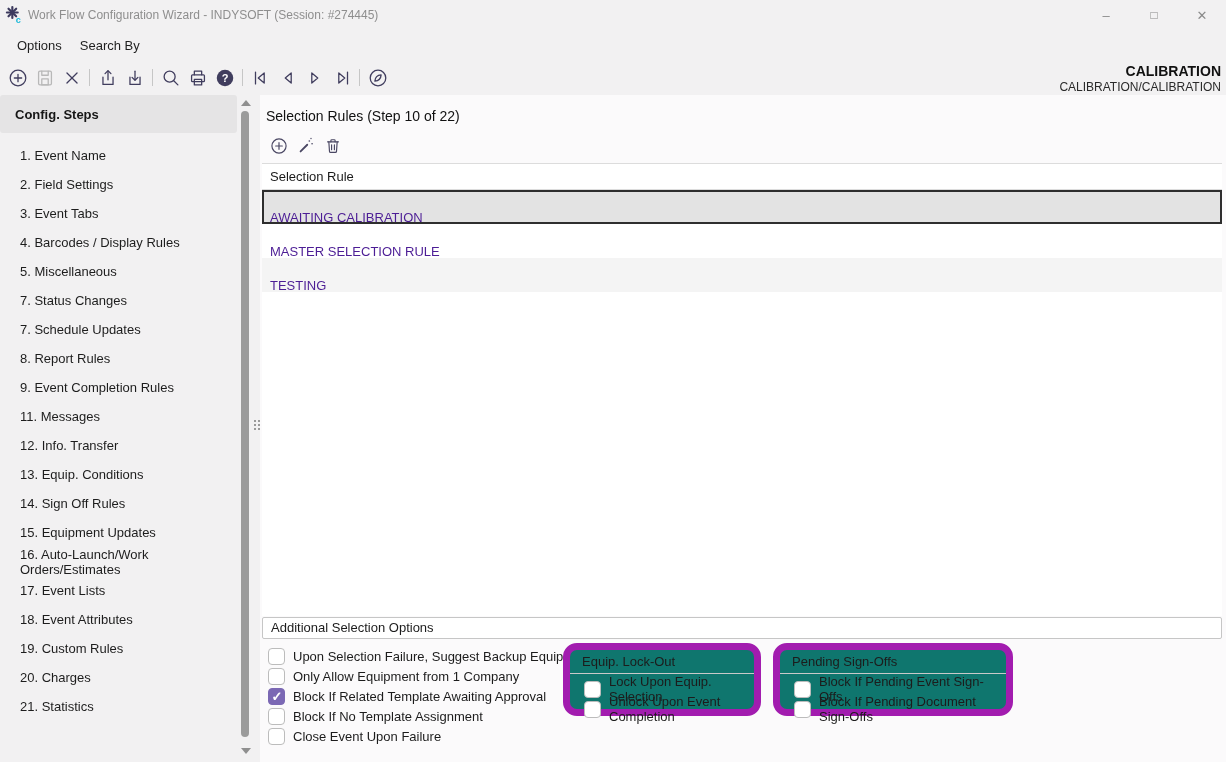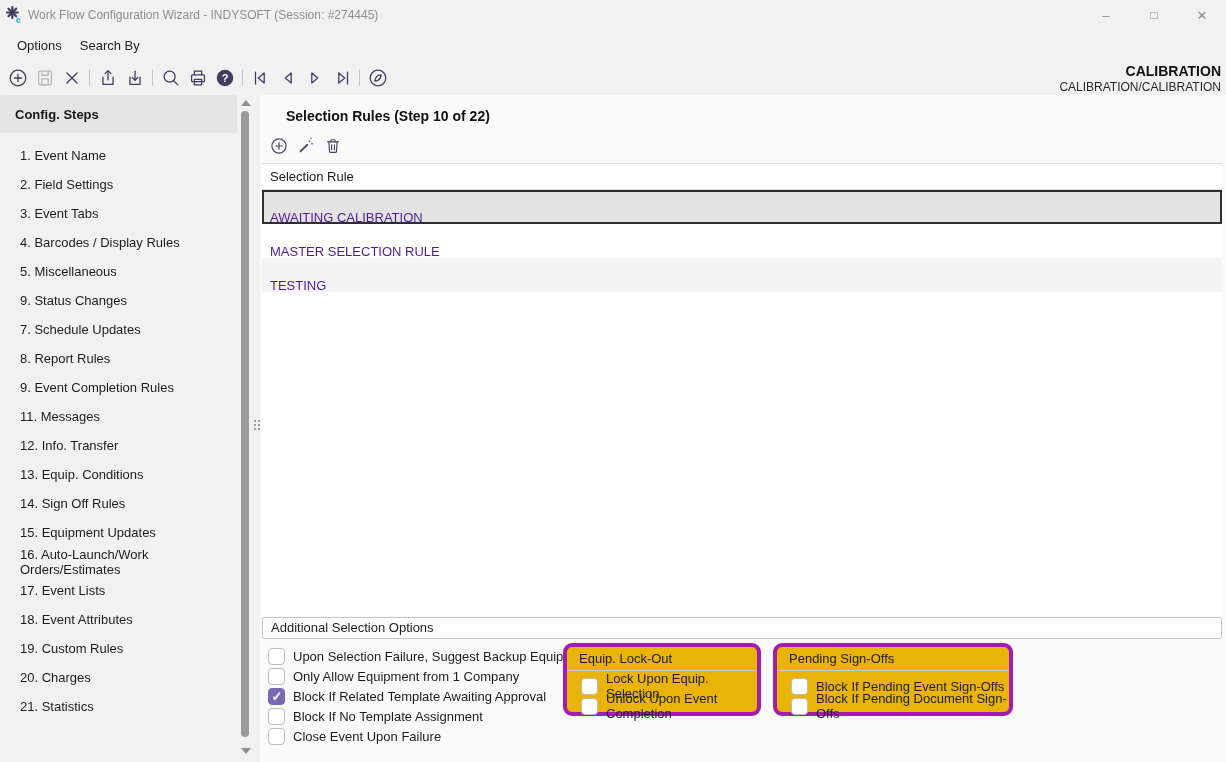--- a/index.html
+++ b/index.html
@@ -52,21 +52,21 @@
   .sb-arrow-up, .sb-arrow-down { position:absolute; left:2px; width:0; height:0; border-left:5px solid transparent; border-right:5px solid transparent; }
   .sb-arrow-up { top:5px; border-bottom:6px solid #8f8f8f; }
   .sb-arrow-down { bottom:8px; border-top:6px solid #8f8f8f; }
   .sb-thumb { position:absolute; top:16px; left:2px; width:8px; height:626px; background:#9b9b9b; border-radius:4px; }
   
   .splitter { position:absolute; left:254px; top:420px; width:8px; height:16px;
               display:grid; grid-template-columns:2px 2px; grid-auto-rows:2px; gap:2px; }
   .splitter i { background:#9a9a9a; }
   
   .main { position:absolute; left:260px; top:95px; right:0; bottom:0; background:#fbfafb; }
-  .main-title { position:absolute; left:26px; top:13px; font-size:14px; font-weight:bold; color:#111; }
+  .main-title { position:absolute; left:6px; top:13px; font-size:14px; font-weight:normal; color:#111; }
   .action-row { position:absolute; left:5px; top:39px; display:flex; }
   .action-btn { width:27px; height:24px; display:flex; align-items:center; justify-content:center; }
   .action-btn svg { stroke:#4a4763; fill:none; stroke-width:1.4; stroke-linecap:round; stroke-linejoin:round; }
   
   .rule-table { position:absolute; left:2px; right:4px; top:68px; bottom:146px; background:#fff;
                 border-top:1px solid #dcdcdc; }
   .t-header { height:26px; line-height:25px; padding:0 8px; font-size:13px; color:#1a1a1a; background:#fff;
               border-bottom:1px solid #dcdcdc; }
   .t-row { height:22px; line-height:22px; padding:17px 8px; font-size:13px; color:#4c1d95; background:#fff; }
   .t-rows .t-row:nth-child(odd) { background:#f4f4f4; }
@@ -74,21 +74,21 @@
   
   .options-bar { position:absolute; left:2px; right:4px; top:522px; height:22px; background:#fff;
                  border:1px solid #c6c6c6; border-radius:2px; line-height:20px; padding:0 8px; font-size:13px; }
   .opt-list { position:absolute; left:8px; top:551px; }
   .opt-row { display:flex; align-items:center; height:20px; }
   .checkbox { width:17px; height:17px; border:1px solid #bcbcbc; border-radius:4px; background:#fff;
               margin-right:8px; flex:0 0 auto; position:relative; }
   .checkbox.checked { background:#7b68b4; border-color:#7b68b4; }
   .checkbox.checked::after { content:"\2713"; position:absolute; left:2.5px; top:0.5px; color:#fff; font-size:13px; font-weight:bold; }
   .opt-label { font-size:13px; color:#1c1c1c; }
-  .group-box { position:absolute; top:548px; background:#eab308; border:4px solid #a21caf; border-radius:9px; }
+  .group-box { position:absolute; top:548px; background:#0f766e; border:7px solid #a21caf; border-radius:14px; }
   .group-box.lockout { left:303px; width:198px; height:73px; }
   .group-box.signoffs { left:513px; width:240px; height:73px; }
   .group-title { height:24px; line-height:23px; padding:0 12px; font-size:13px; border-bottom:1px solid #c9c9c9; }
   .group-rows { padding:5px 0 0 14px; }
   .group-rows .opt-row { height:20px; }
 </style>
 </head>
 <body>
 
 <div class="titlebar">
@@ -232,21 +232,21 @@
     <div class="step-item">
         <span>3. Event Tabs</span>
       </div>
     <div class="step-item">
         <span>4. Barcodes / Display Rules</span>
       </div>
     <div class="step-item">
         <span>5. Miscellaneous</span>
       </div>
     <div class="step-item">
-        <span>9. Status Changes</span>
+        <span>7. Status Changes</span>
       </div>
     <div class="step-item">
         <span>7. Schedule Updates</span>
       </div>
     <div class="step-item">
         <span>8. Report Rules</span>
       </div>
     <div class="step-item">
         <span>9. Event Completion Rules</span>
       </div>

